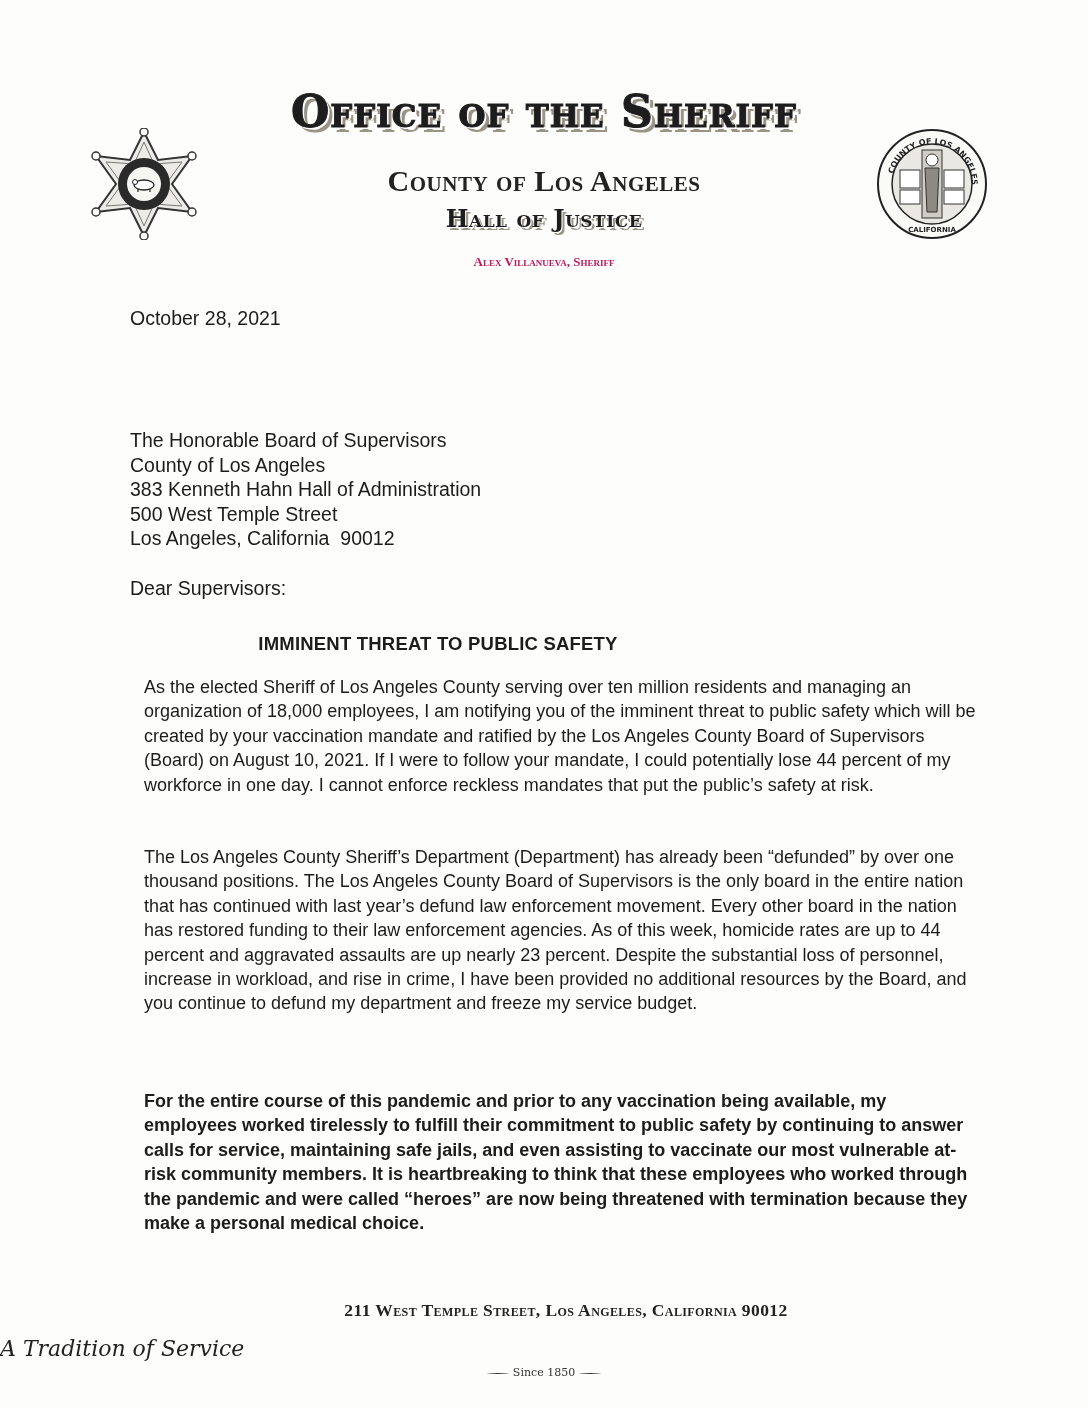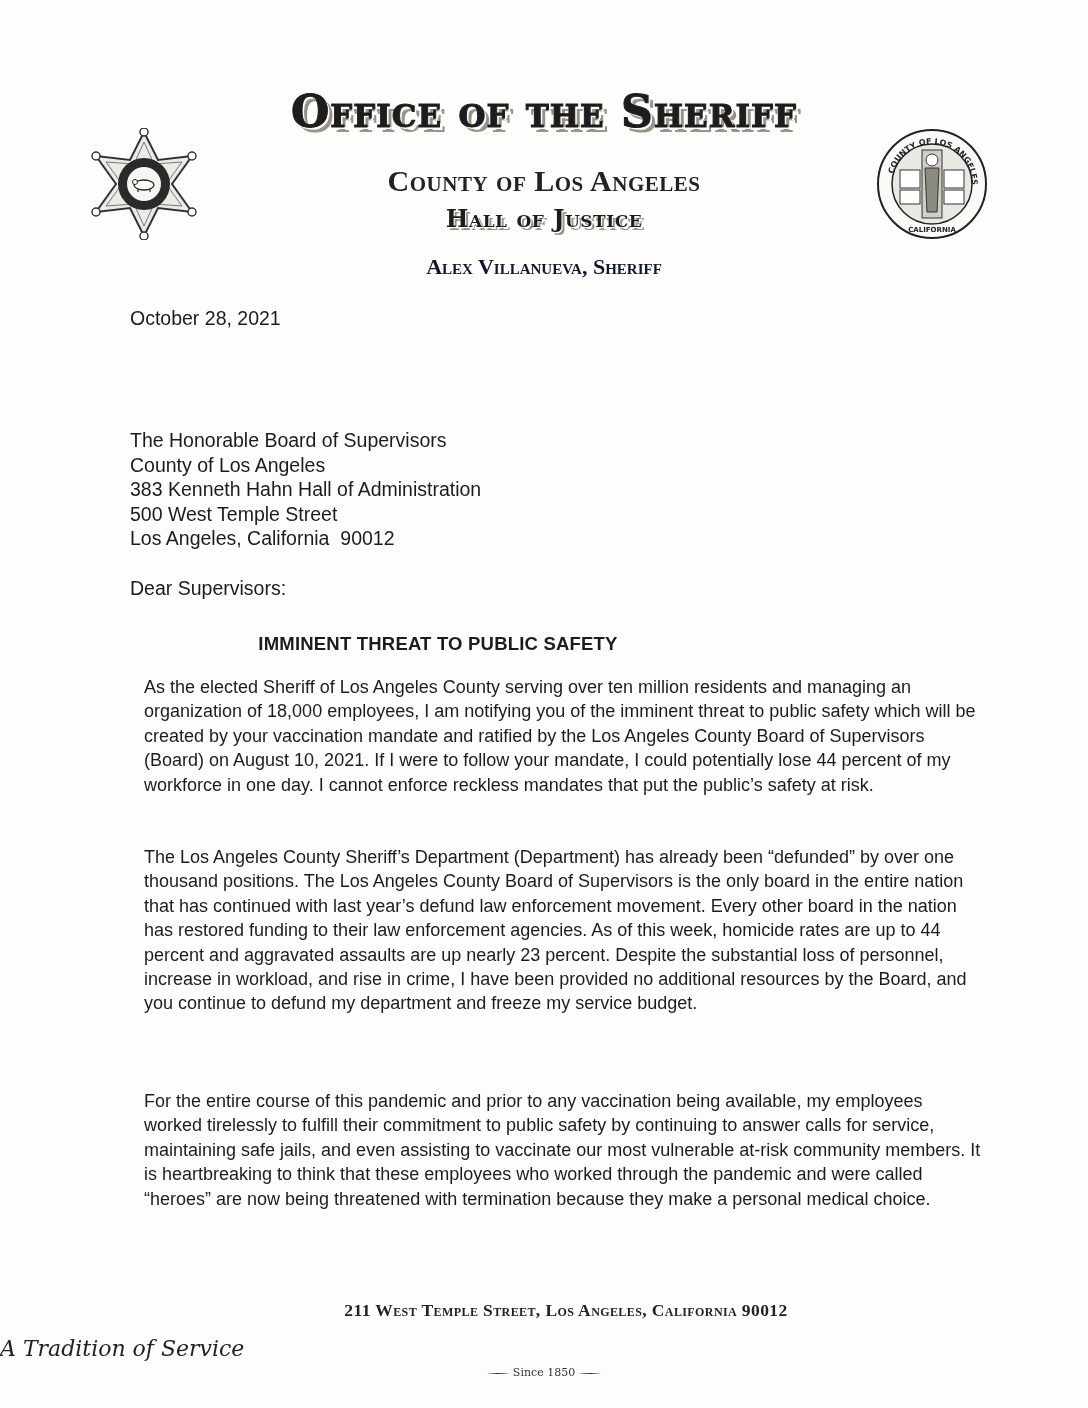--- a/index.html
+++ b/index.html
@@ -50,22 +50,22 @@
     color: #1d1d1d;
     text-shadow: 1px 1px 0 #fff, 3px 3px 0 #9a9488;
     letter-spacing: 0.5px;
   }
   .title-sheriff {
     left: 0; width: 1088px; top: 254px;
     text-align: center;
     font-family: "Liberation Serif", serif;
     font-variant: small-caps;
     font-weight: bold;
-    font-size: 22px;
-    color: #0f172a;
+    font-size: 13px;
+    color: #be185d;
   }
 
   
   .body-text {
     font-family: "Liberation Sans", sans-serif;
     font-size: 19.5px;
     line-height: 24.5px;
     color: #1c1c1c;
   }
   .date { left: 130px; top: 306px; }
@@ -75,21 +75,21 @@
   .subject {
     left: 0; width: 876px; top: 632px;
     text-align: center;
     font-weight: bold;
     font-size: 18.5px;
     letter-spacing: 0.2px;
   }
   .para { left: 144px; width: 840px; font-size: 18px; line-height: 24.4px; }
   .para1 { top: 675px; }
   .para2 { top: 845px; }
-  .para3 { top: 1089px; }
+  .para3 { top: 1089px; font-weight: bold; }
 
   
   .footer-address {
     left: 0; width: 1088px; top: 1300px;
     text-align: center;
     font-family: "Liberation Serif", serif;
     font-weight: bold;
     font-variant: small-caps;
     font-size: 17.5px;
     letter-spacing: 0.4px;

